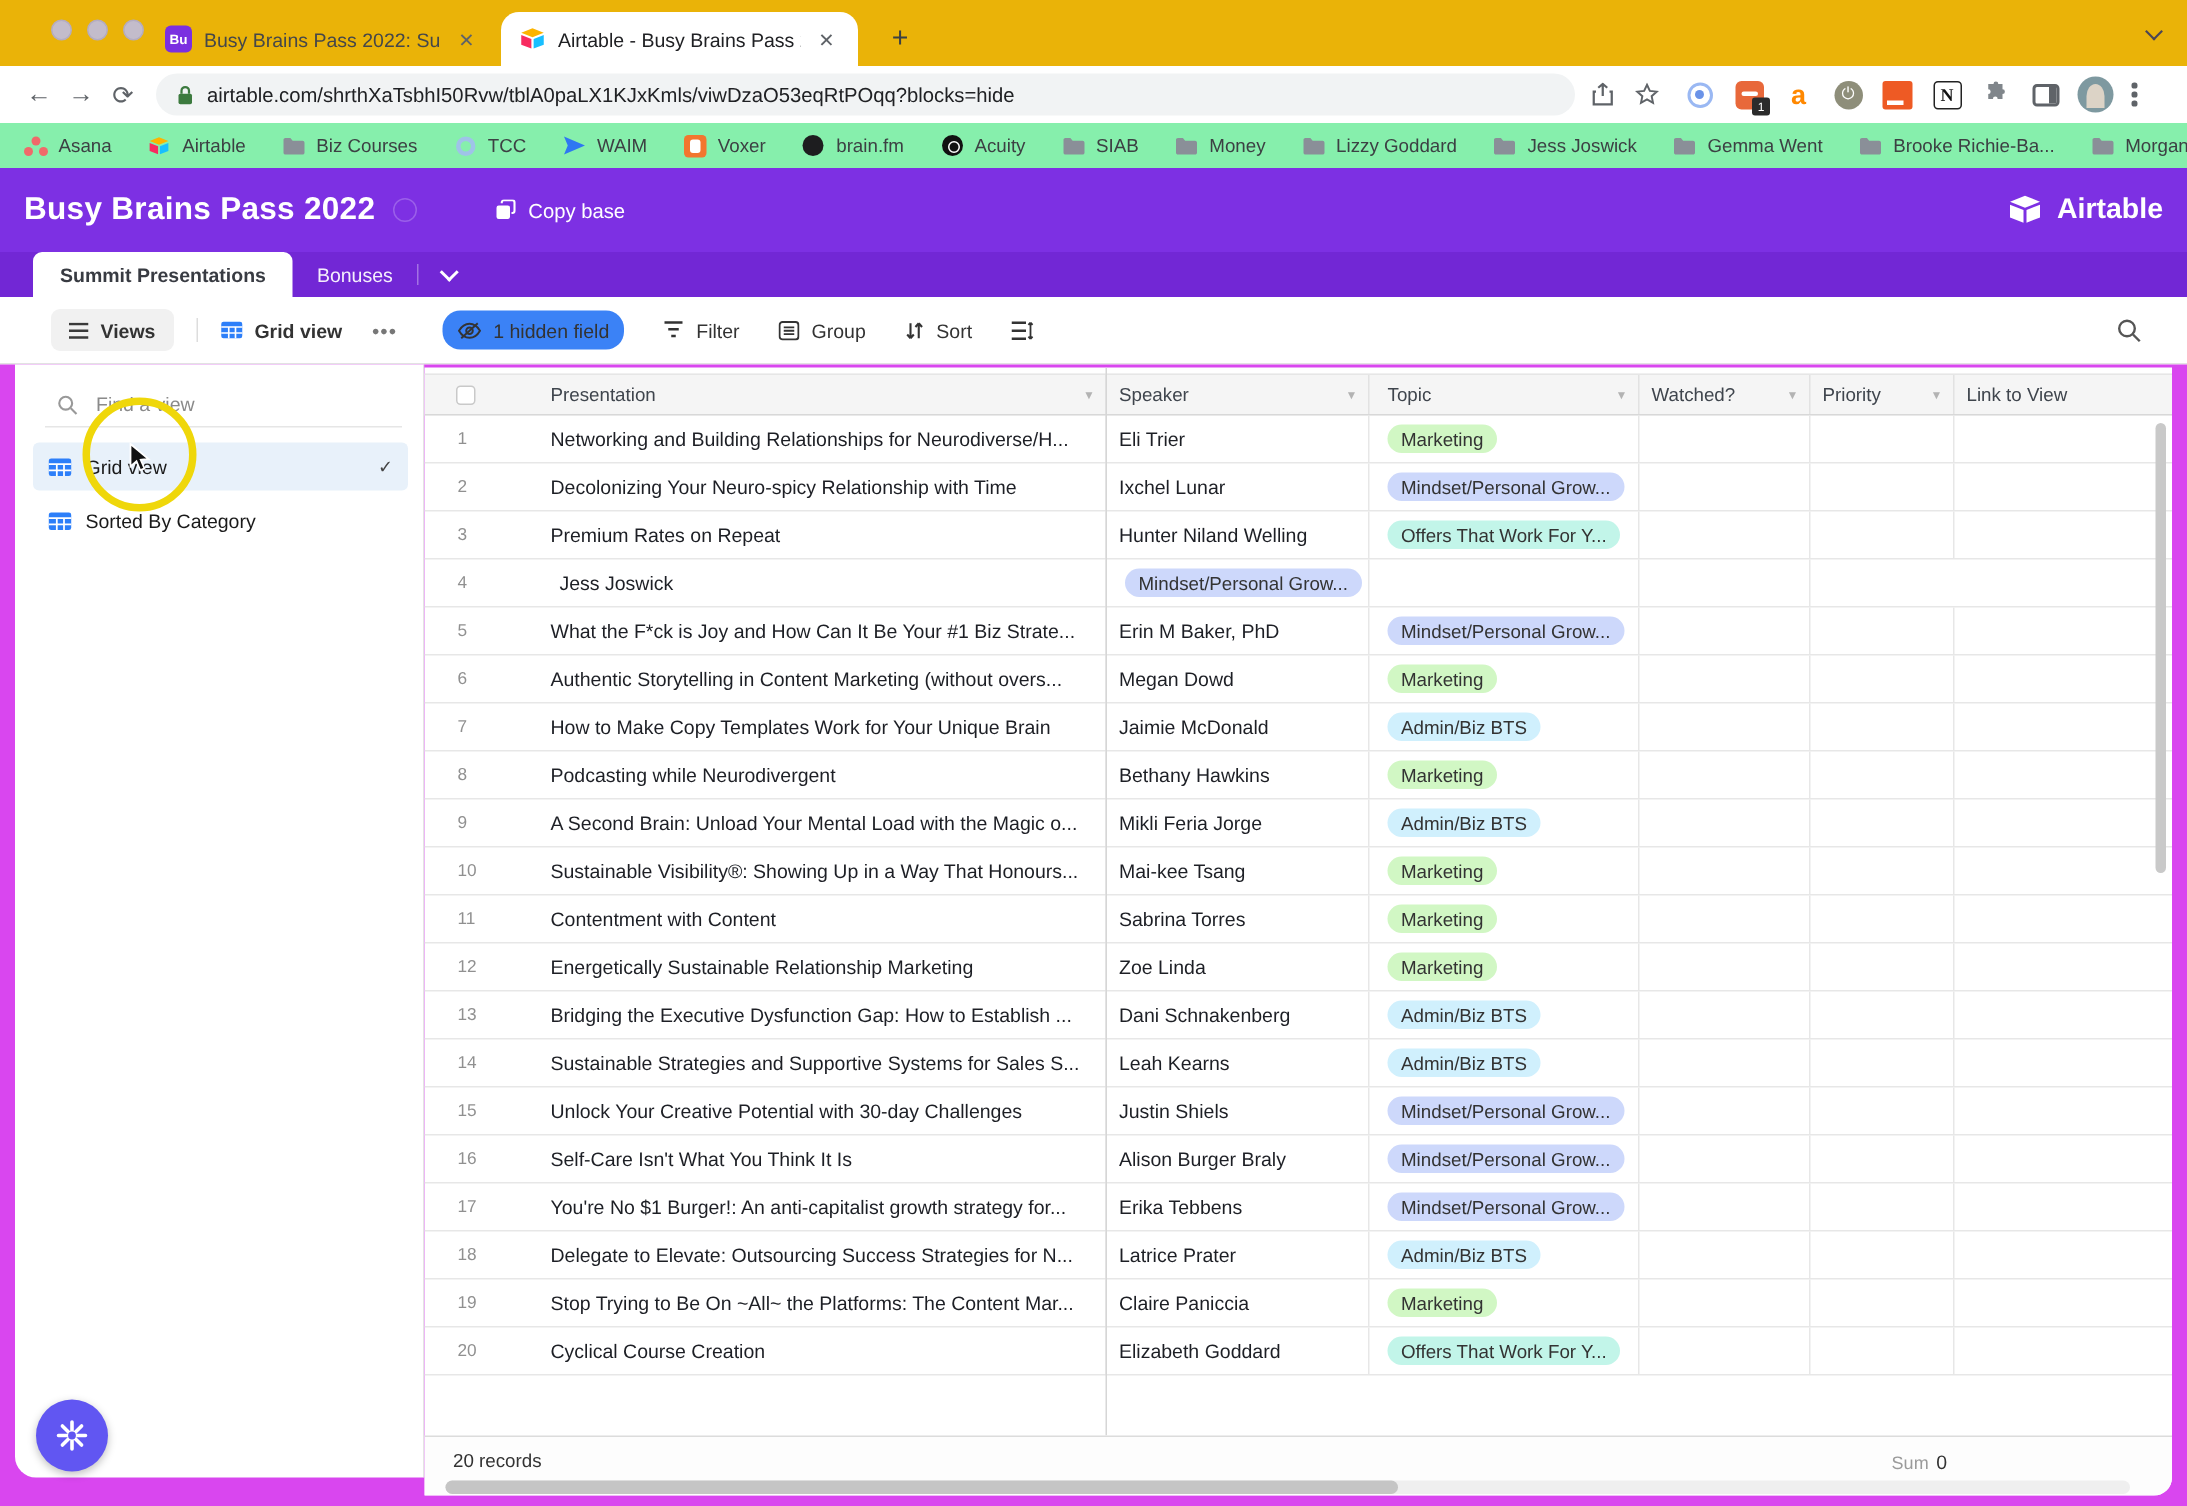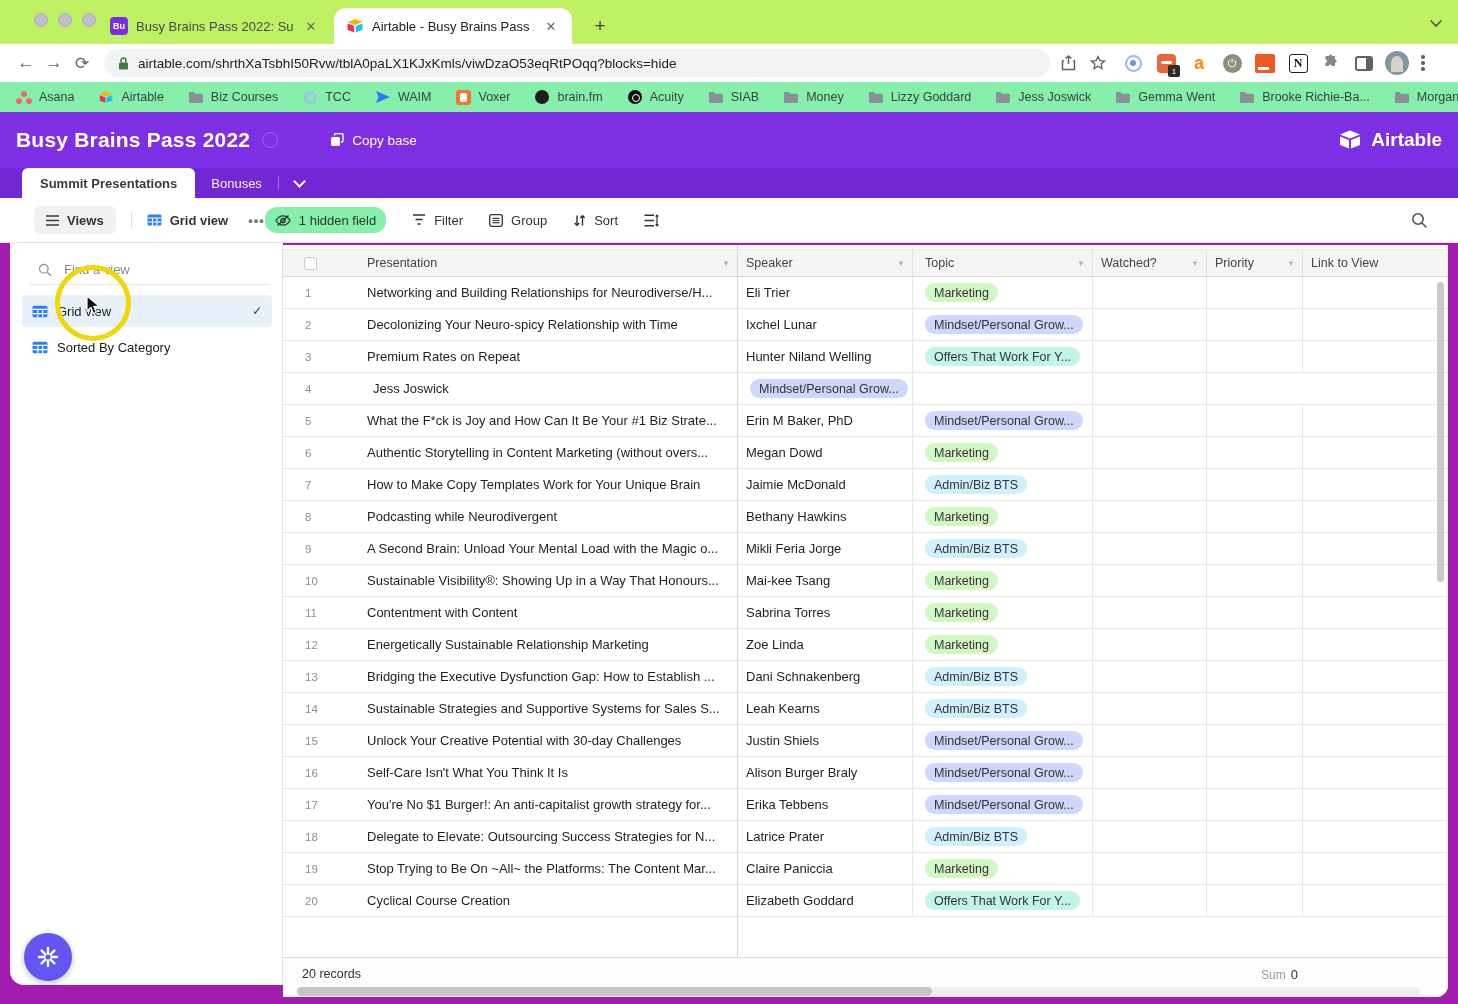--- a/index.html
+++ b/index.html
@@ -1,19 +1,19 @@
 <!DOCTYPE html>
 <html><head>
 <meta charset="utf-8">
 <style>
   * { margin:0; padding:0; box-sizing:border-box; }
   html,body { width:1458px; height:1004px; font-family:"Liberation Sans", sans-serif; background:#fff; overflow:hidden; }
 
   
-  #tabstrip { position:absolute; left:0; top:0; width:1458px; height:44px; background:#bef264; }
+  #tabstrip { position:absolute; left:0; top:0; width:1458px; height:44px; background:#eab308; }
   .win-dots { position:absolute; left:34px; top:13px; display:flex; gap:10px; }
   .win-dot { width:14px; height:14px; border-radius:50%; background:#C3BCCB; border:1px solid #B4ACC0; }
   .ctab { position:absolute; top:8px; height:36px; display:flex; align-items:center; gap:8px; padding:0 12px; font-size:13px; color:#45474a; }
   .ctab.inactive { left:98px; width:234px; }
   .ctab.active { left:334px; width:238px; background:#fff; border-radius:12px 12px 0 0; color:#202124; }
   .ctab .title { flex:1; white-space:nowrap; overflow:hidden; }
   .tab-close { width:18px; height:18px; display:flex; align-items:center; justify-content:center; color:#5f6368; font-size:13px; border-radius:50%; }
   .fav-bu { width:18px; height:18px; border-radius:4px; background:#7B2FE0; color:#fff; font-size:9px; font-weight:700; display:flex; align-items:center; justify-content:center; flex:none; }
   .fav-air { width:18px; height:18px; flex:none; }
   .newtab { position:absolute; left:586px; top:12px; width:28px; height:28px; display:flex; align-items:center; justify-content:center; font-size:19px; color:#3c4043; border-radius:50%; }
@@ -72,26 +72,26 @@
   .ttab-sep { width:1px; height:14px; background:rgba(255,255,255,.35); align-self:center; }
   #tabs-chev { width:9px; height:9px; border-right:2px solid #fff; border-bottom:2px solid #fff; transform:rotate(45deg); align-self:center; margin-left:16px; margin-bottom:4px; }
 
   
   #view-toolbar { position:absolute; left:0; top:198px; width:1458px; height:45px; background:#fff; border-bottom:1px solid #e2e2e2; display:flex; align-items:center; }
   .vt-btn { display:flex; align-items:center; gap:8px; font-size:13px; color:#333; }
   #btn-views { margin-left:34px; height:28px; padding:0 12px; background:#f1f1f1; border-radius:6px; font-weight:600; }
   .vt-sep { width:1px; height:16px; background:#ddd; margin:0 15px; }
   #grid-view-btn { font-weight:700; }
   .dots3 { color:#777; font-size:13px; letter-spacing:1px; margin-left:12px; }
-  #hidden-pill { height:26px; padding:0 10px; background:#86efac; border-radius:12px; }
+  #hidden-pill { margin-left:30px; height:26px; padding:0 10px; background:#3b82f6; border-radius:12px; }
   #btn-filter { margin-left:26px; } #btn-group { margin-left:26px; } #btn-sort { margin-left:26px; } #rowheight { margin-left:26px; }
   #vt-search { position:absolute; right:30px; }
 
   
-  #frame { position:absolute; left:0; top:243px; width:1458px; height:761px; background:#a21caf; }
+  #frame { position:absolute; left:0; top:243px; width:1458px; height:761px; background:#d946ef; }
 
   
   #sidebar { position:absolute; left:10px; top:0; width:273px; height:742px; background:#fff; border-right:1px solid #e3e3e3; border-radius:0 0 0 14px; }
   #find-view { position:absolute; left:20px; top:12px; right:14px; height:30px; display:flex; align-items:center; gap:12px; border-bottom:1px solid #e6e6e6; color:#8a8a8a; font-size:13px; padding-left:8px; }
   .side-item { position:absolute; left:12px; width:250px; height:32px; display:flex; align-items:center; gap:9px; padding:0 10px; border-radius:4px; font-size:13px; color:#1a1a1a; }
   #side-item-0 { top:52px; background:#E8F1FA; }
   #side-item-1 { top:88px; }
   .side-check { margin-left:auto; color:#444; font-size:12px; }
   .side-check:before { content:"✓"; }
   #fab { position:absolute; left:14px; top:690px; width:48px; height:48px; border-radius:50%; background:#6156F2; display:flex; align-items:center; justify-content:center; box-shadow:0 2px 6px rgba(0,0,0,.25); }

